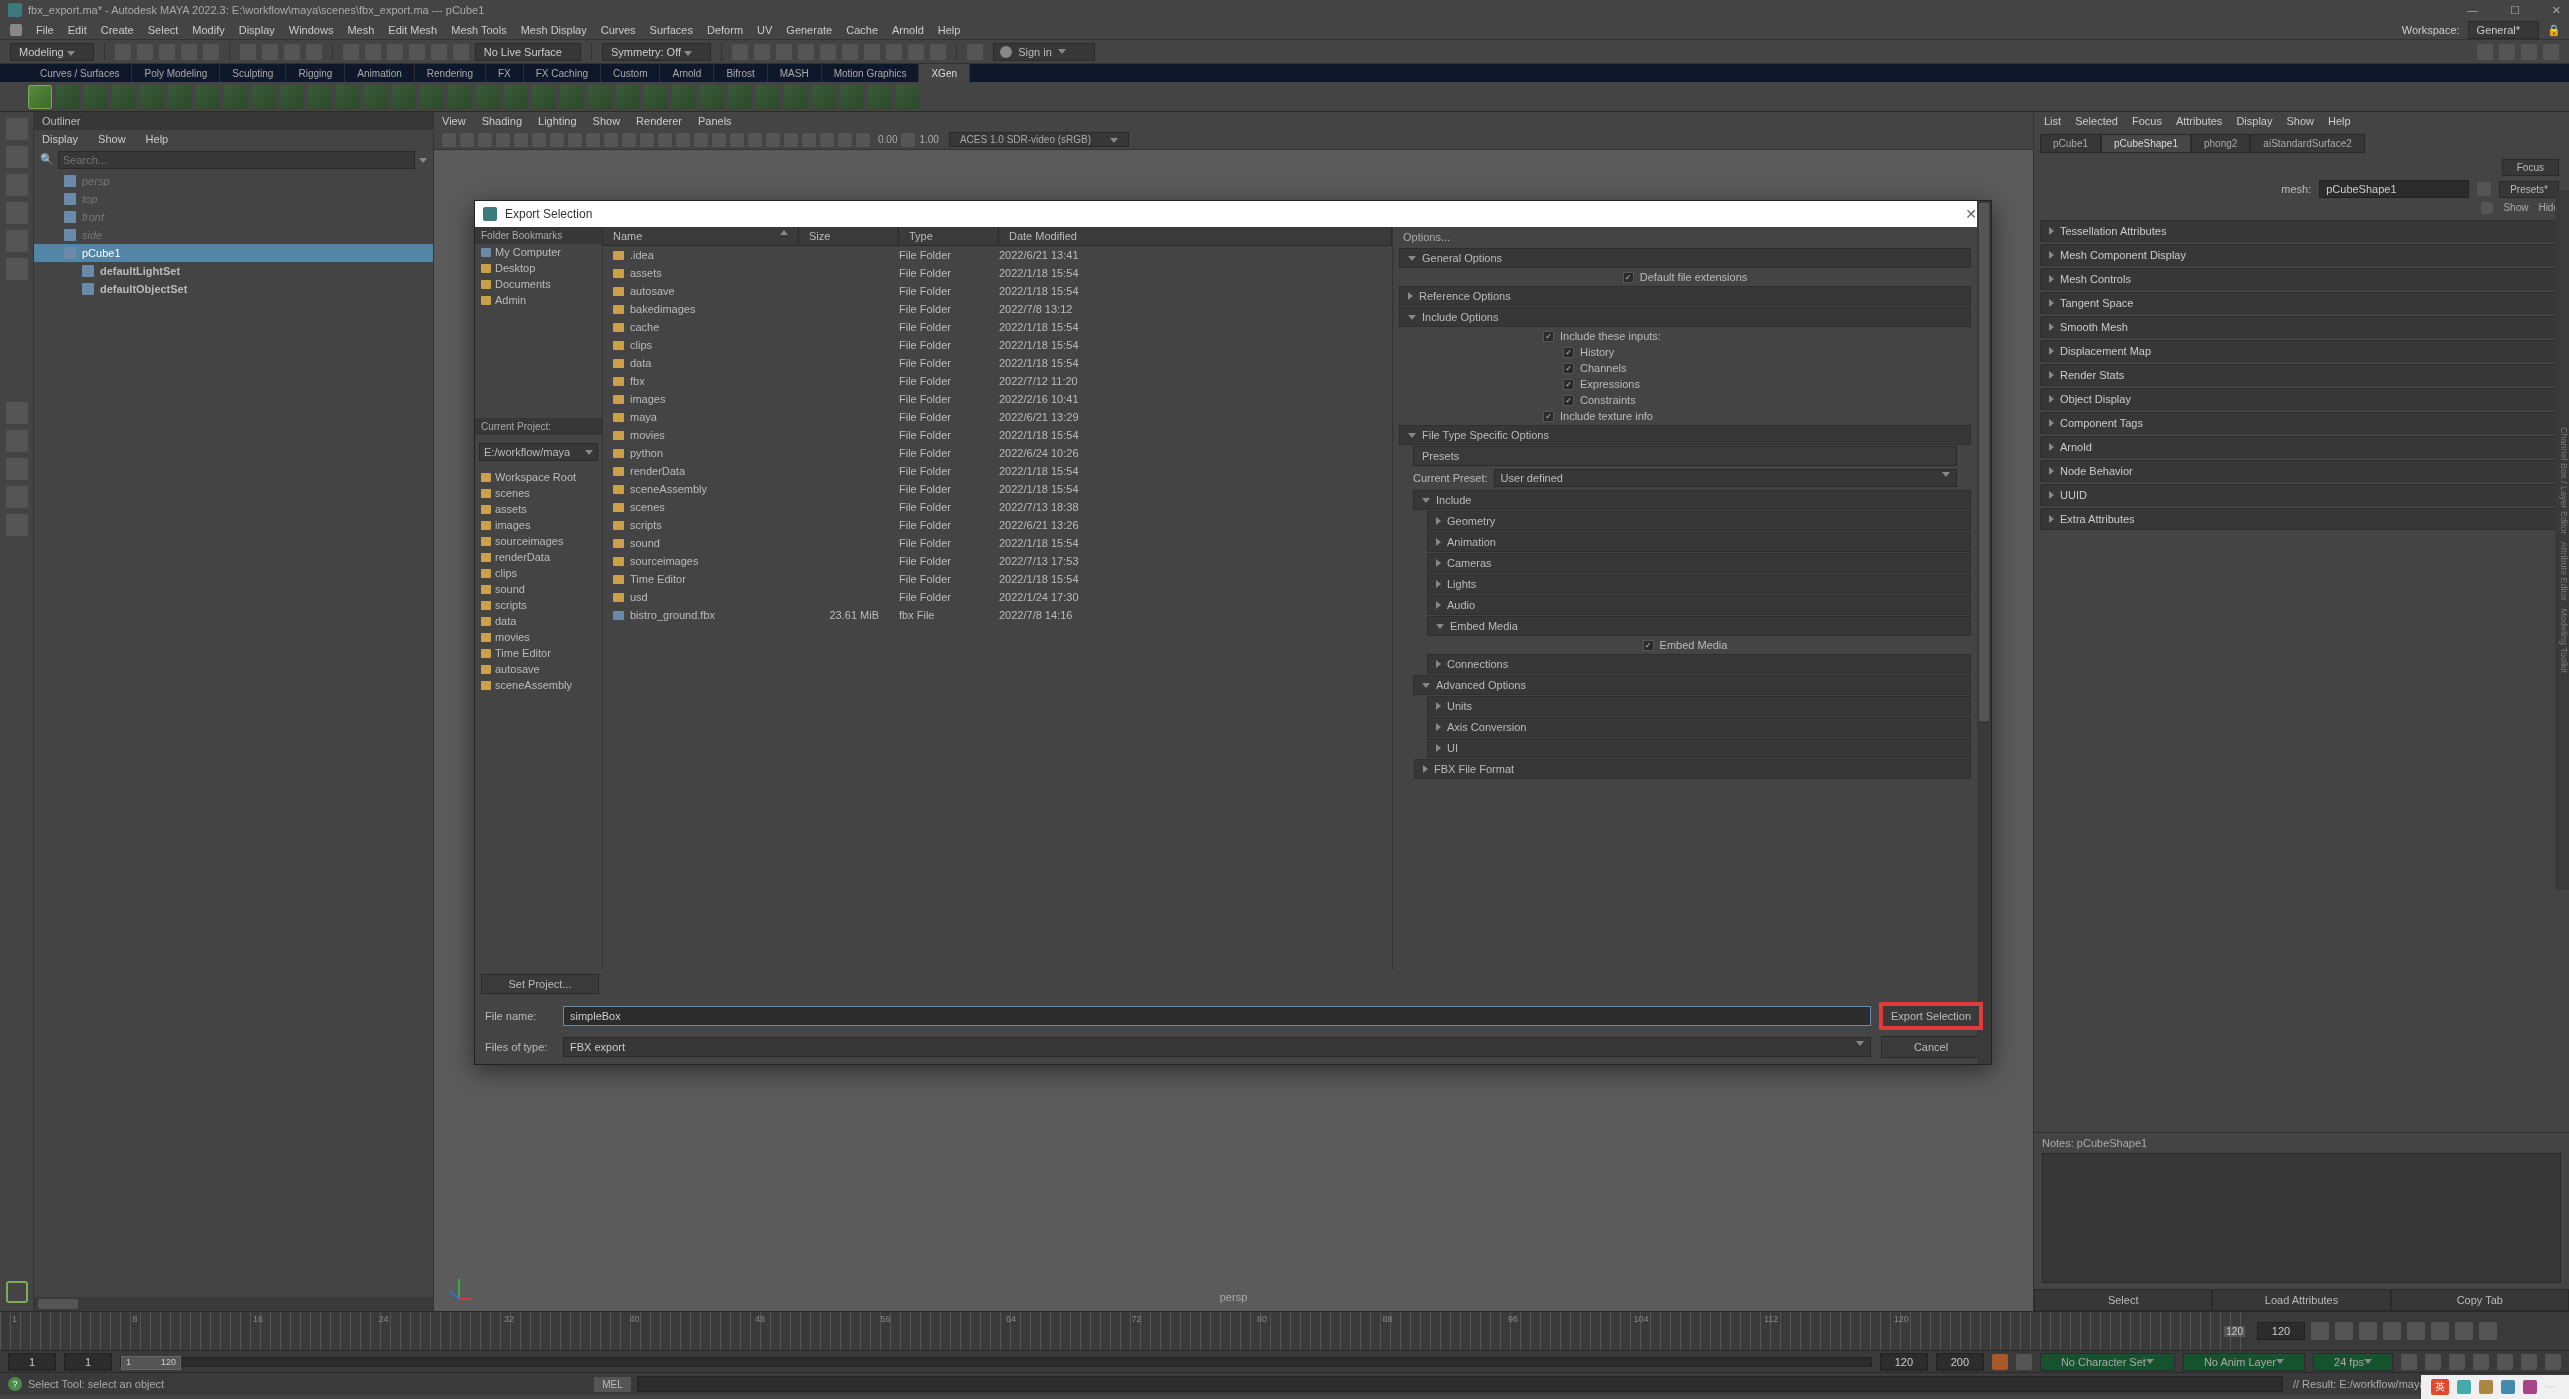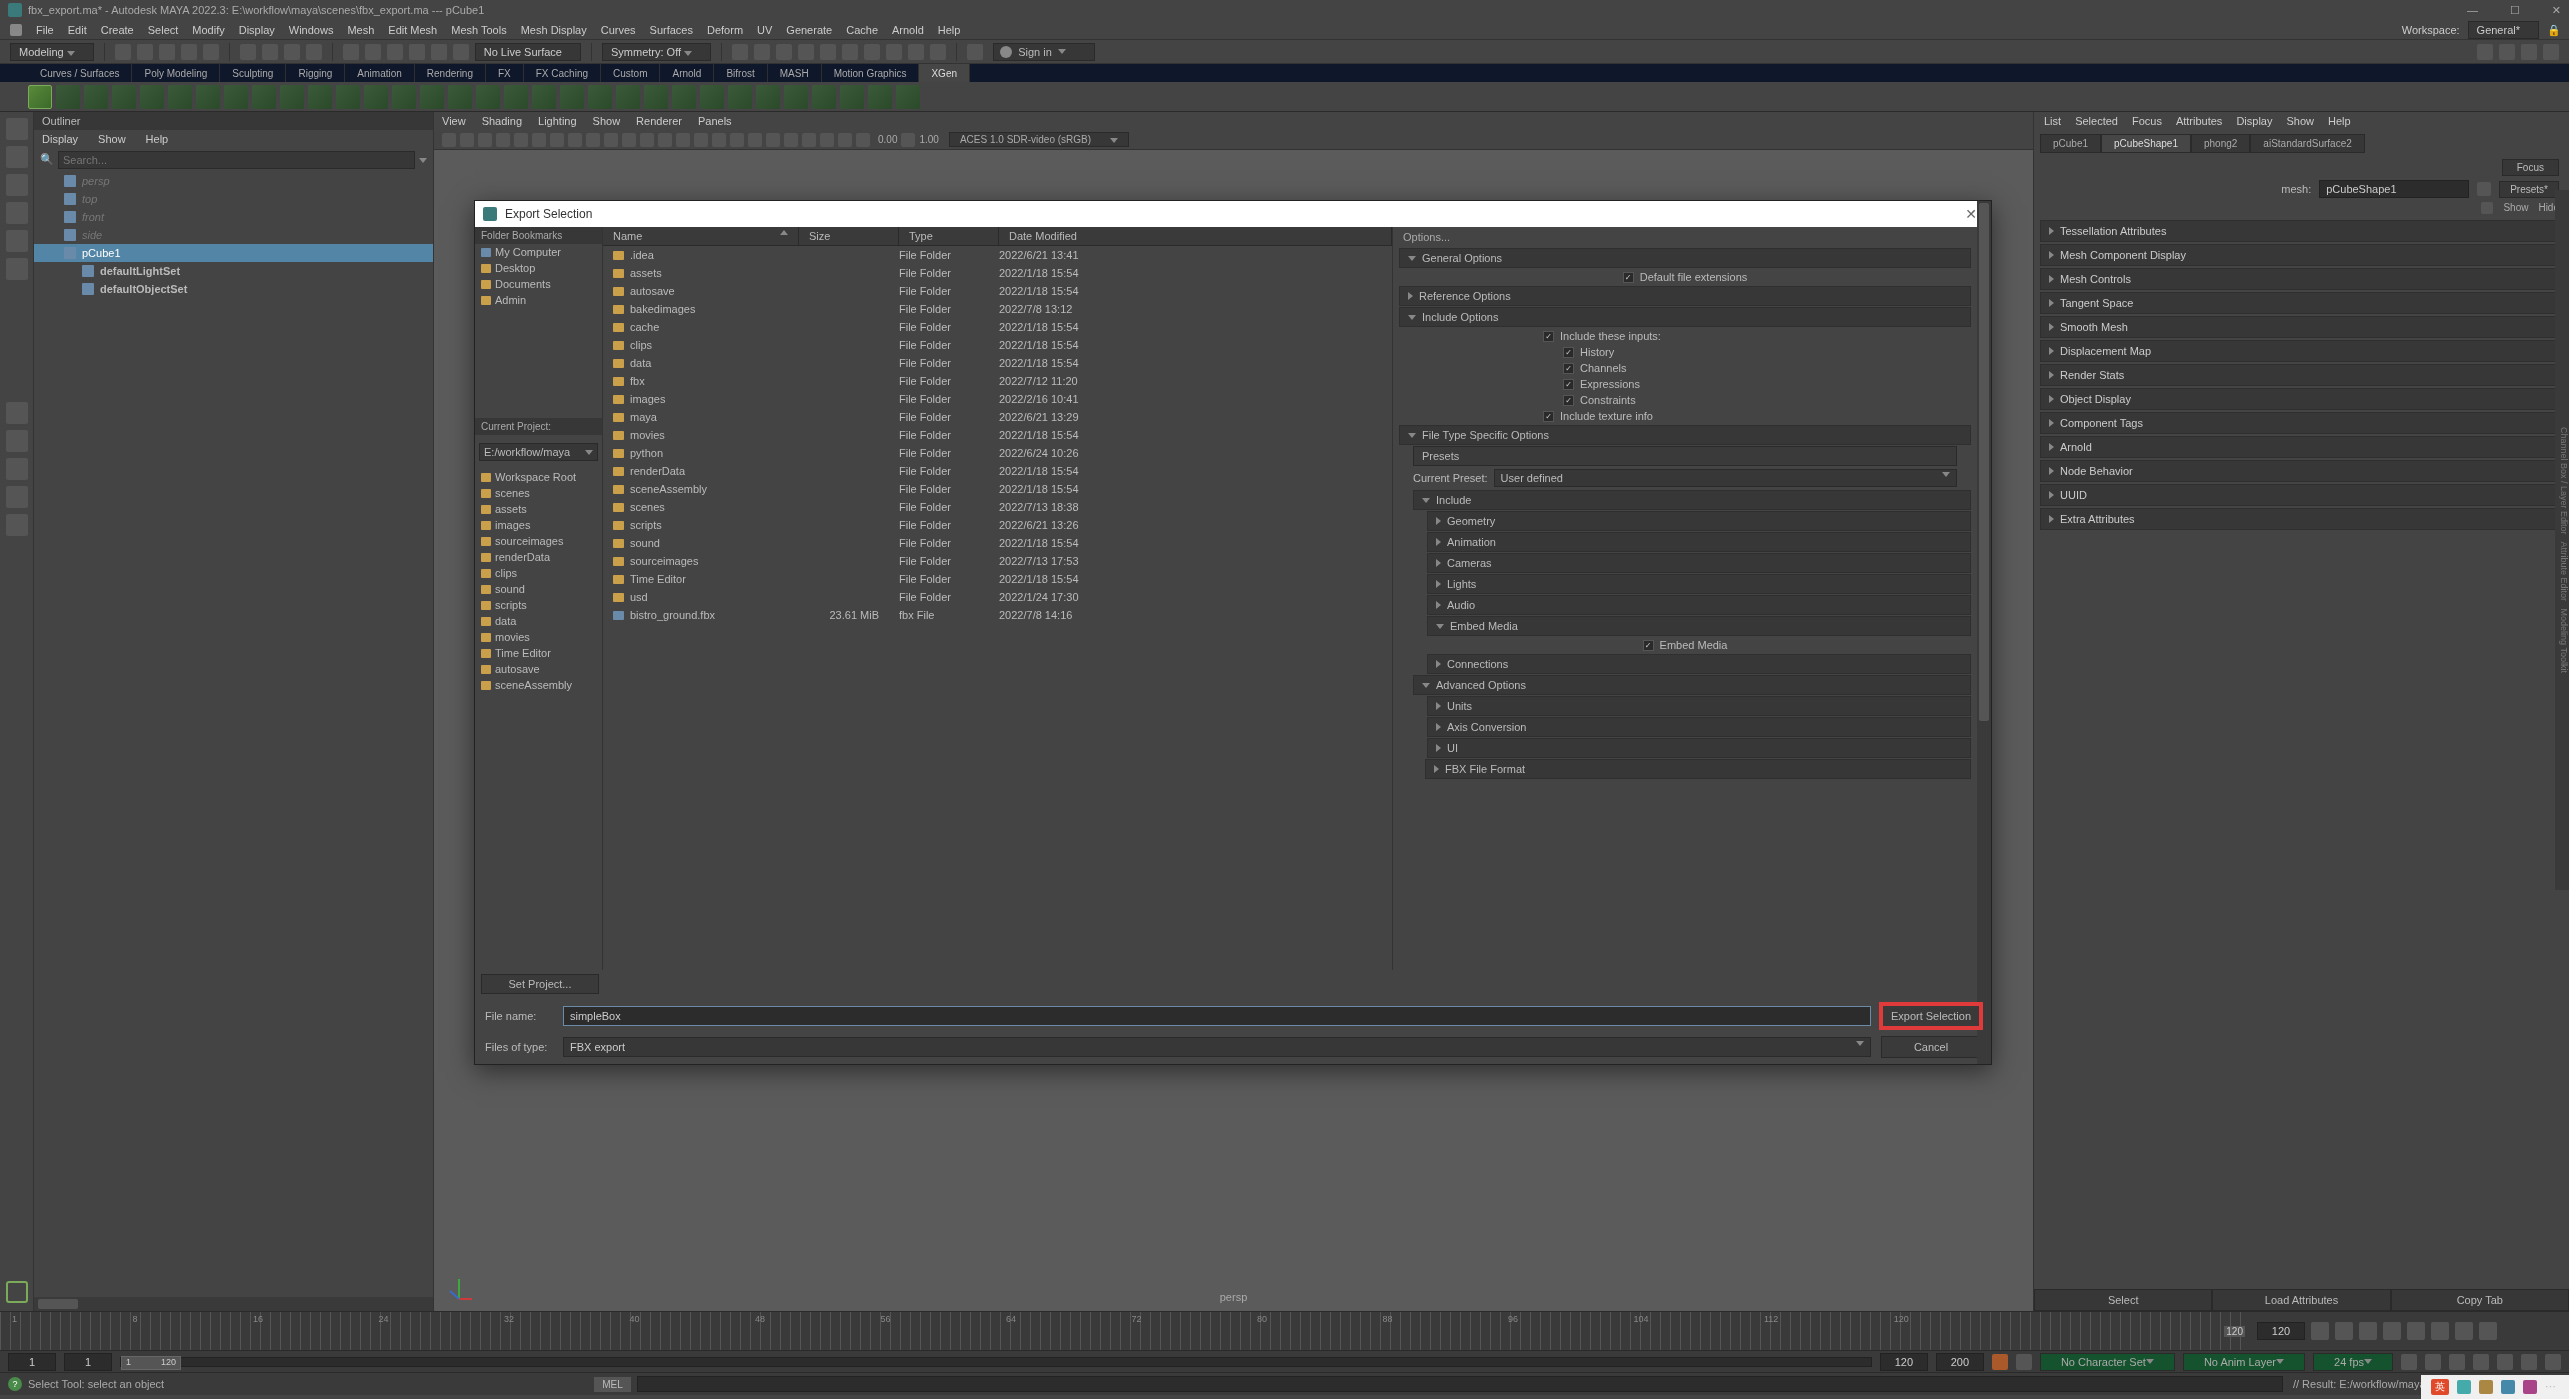--- a/index.html
+++ b/index.html
@@ -506,20 +506,24 @@
         </div>
         <div class="rp-sec">
           <span class="arrow"></span>
           <span>UUID</span>
         </div>
         <div class="rp-sec">
           <span class="arrow"></span>
           <span>Extra Attributes</span>
         </div>
       </div>
+    <div class="rp-notes">
+      <span>Notes: pCubeShape1</span>
+      <textarea style=""></textarea>
+    </div>
     <div class="rp-bottom">
       <div class="b">Select</div>
       <div class="b">Load Attributes</div>
       <div class="b">Copy Tab</div>
     </div>
   </div>
 </div>
 
 <div class="far-right-tools">Channel Box / Layer Editor &nbsp; Attribute Editor &nbsp; Modeling Toolkit</div>
 
@@ -1007,21 +1011,21 @@
             <span>Units</span>
           </div>
         <div class="sec sub" style="margin-left:34px;">
             <span class="arw right"></span>
             <span>Axis Conversion</span>
           </div>
         <div class="sec sub" style="margin-left:34px;">
             <span class="arw right"></span>
             <span>UI</span>
           </div>
-        <div class="sec sub" style="margin-left:32px;">
+        <div class="sec sub" style="margin-left:21px;">
             <span class="arw right"></span>
             <span>FBX File Format</span>
           </div>
       </div>
       <div class="osb">
           <div class="thumb"></div>
         </div>
     </div>
   </div>
   <div class="setproj">

